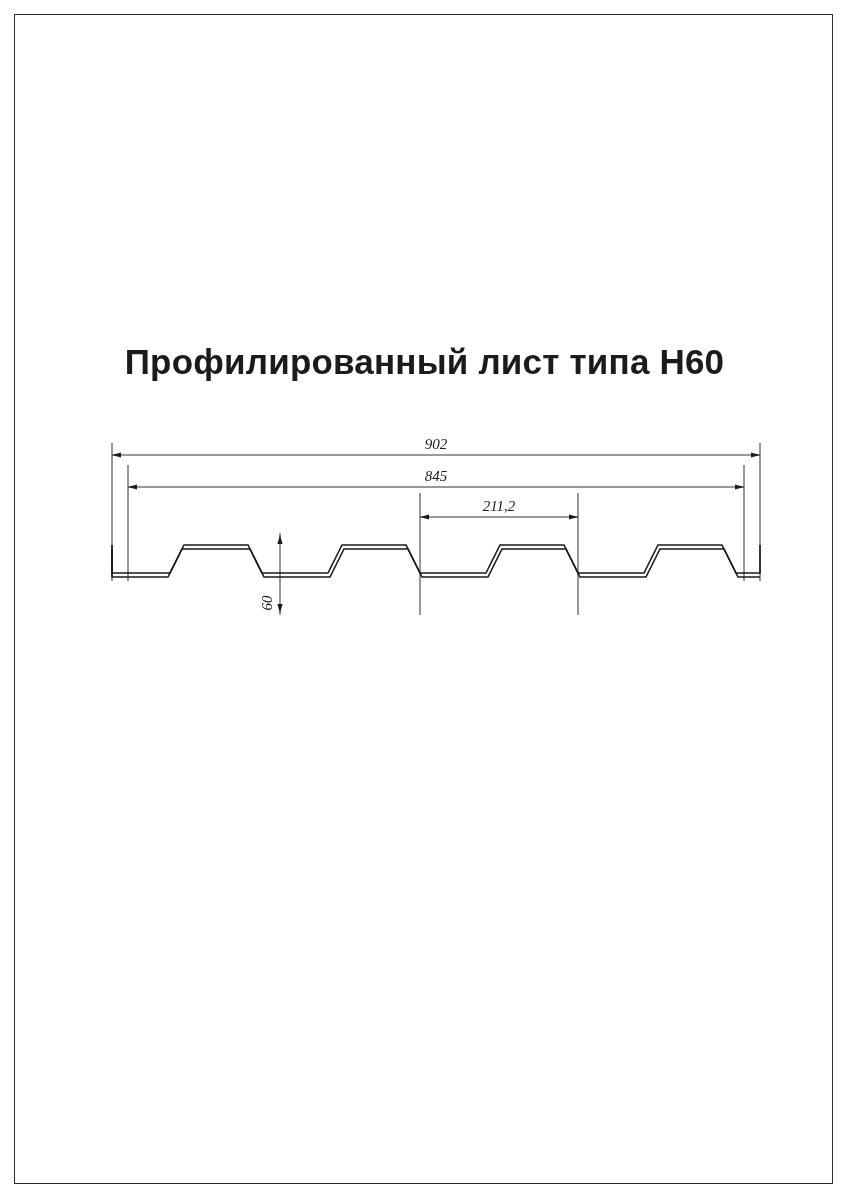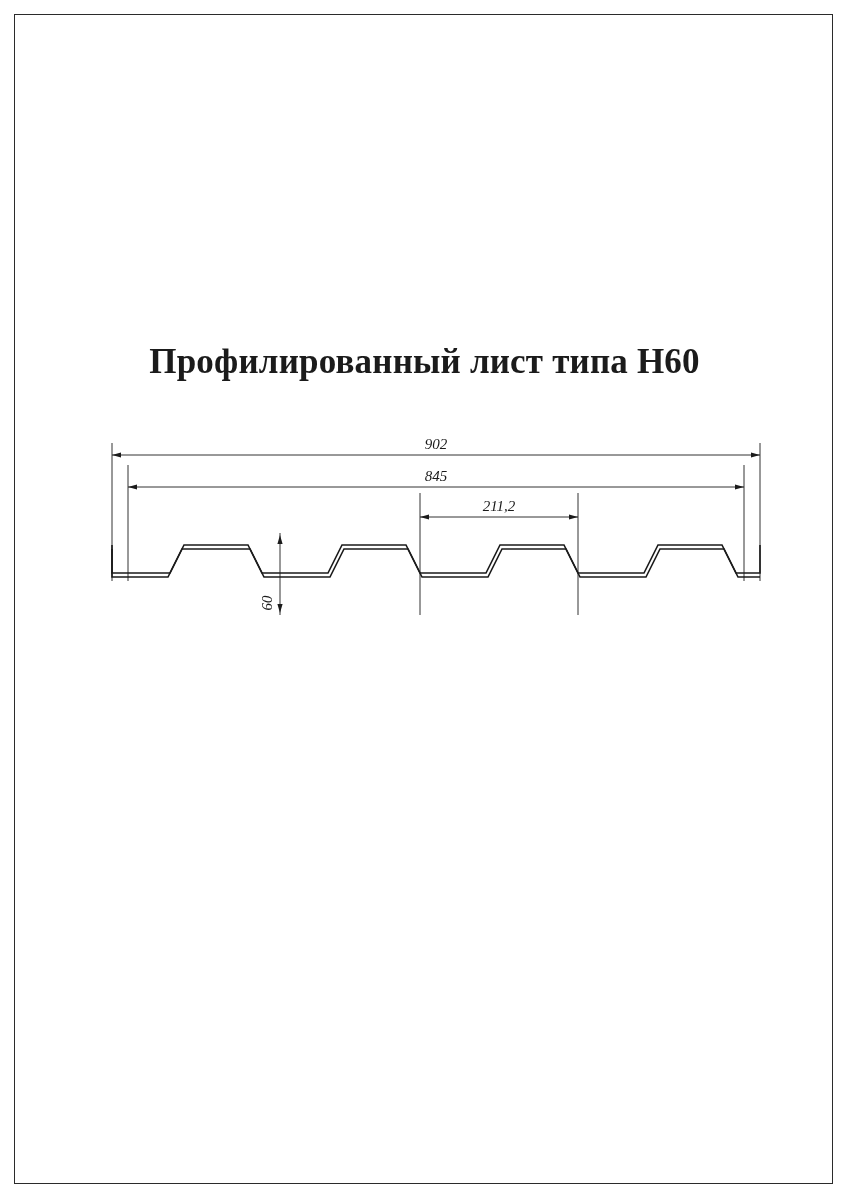--- a/index.html
+++ b/index.html
@@ -29,21 +29,21 @@
     height: 1170px;
     border: 1px solid #2b2b2b;
     box-sizing: border-box;
   }
   #title {
     position: absolute;
     left: 0;
     top: 342px;
     width: 849px;
     text-align: center;
-    font-family: Liberation Serif, serif;
+    font-family: Liberation Sans, sans-serif;
     font-size: 35px;
     font-weight: bold;
     color: #1b1b1b;
     letter-spacing: 0.2px;
   }
   #drawing {
     position: absolute;
     left: 100px;
     top: 425px;
     width: 680px;

